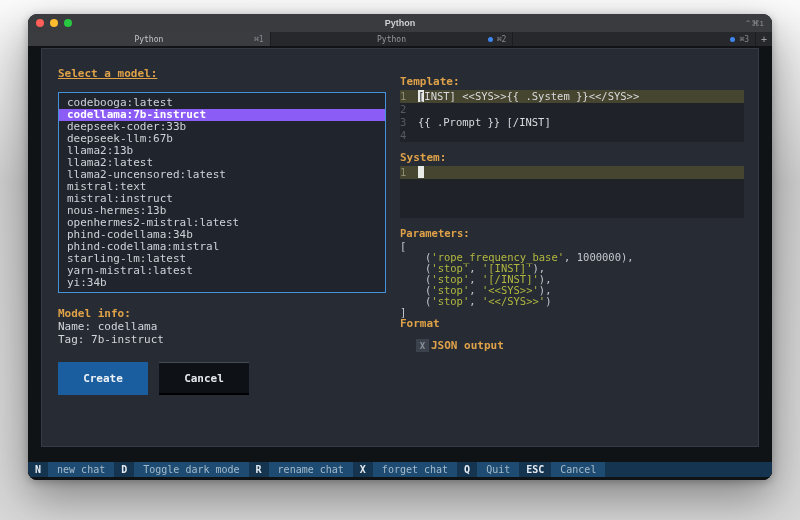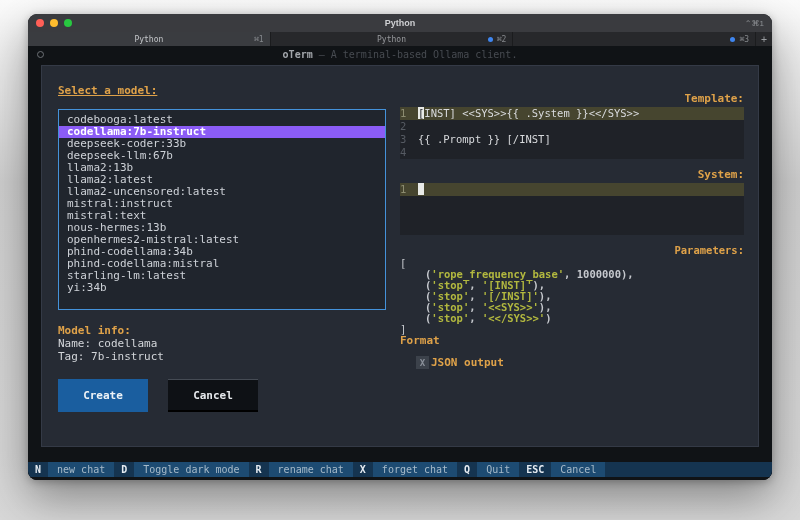--- a/index.html
+++ b/index.html
@@ -75,46 +75,46 @@
   }
   .model-row {
     font-size:11px; line-height:12px; padding:0 8px; color:#ced2d8;
     white-space:pre; cursor:default;
   }
   .model-row.selected { background:#8b5cf6; color:#ffffff; font-weight:bold; }
 
   .model-info { margin-top:14px; font-size:11px; line-height:13px; color:#d3d6da; }
   .model-info .orange { display:block; }
 
-  .btn-row { margin-top:16px; display:flex; gap:20px; }
+  .btn-row { margin-top:16px; display:flex; gap:11px; }
   .btn {
     width:90px; height:33px; display:flex; align-items:center; justify-content:center;
     font-family:"DejaVu Sans Mono", monospace; font-size:11px; font-weight:bold; cursor:pointer;
   }
   .btn-create { background:#1a5e9f; color:#eef3f7; border:none; }
   .btn-cancel {
     background:#0e1115; color:#e6e9ec;
     border:none; border-top:1px solid #454b54; border-bottom:2px solid #000;
   }
 
   
-  .section-label { font-size:11px; line-height:12px; margin-bottom:2px;text-align:right; }
+  .section-label { font-size:11px; line-height:12px; margin-bottom:2px; }
   .editor { background:#1f2228; width:100%; overflow:hidden; }
   .editor.sys { min-height:52px; }
   .ed-line { display:flex; font-size:10.5px; line-height:13px; white-space:pre; color:#d9dbde; }
   .ed-line .ed-num { width:10px; flex:none; margin-right:8px; color:#565b63; }
   .ed-line.active { background:#46452f; }
   .ed-line.active .ed-num { color:#8c8c70; }
   .cursor { background:#e8eae7; color:#1b1d21; }
   .mt10 { margin-top:10px; }
 
   
   .params { margin-top:10px; font-size:10.5px; line-height:11px; white-space:pre; }
   .param-line { color:#c6c9ce; }
-  .param-line.indent { padding-left:25px;font-weight:bold; }
+  .param-line.indent { padding-left:25px; }
   .str { color:#b2b83f; }
   .num { color:#c6c9ce; }
 
   .format-label { font-size:11px; line-height:12px; }
   .format-row { margin-top:9px; margin-left:16px; display:flex; align-items:center; }
   .checkbox {
     width:13px; height:13px; background:#3c424b; color:#8b919a;
     font-size:9px; font-weight:bold; display:flex; align-items:center; justify-content:center;
   }
   .format-opt { margin-left:2px; font-size:11px; }
@@ -167,45 +167,42 @@
           <span class="tab-right">
             <span class="dot"></span>
             <span>⌘3</span>
           </span>
         </div>
         <div class="newtab">+</div>
       </div>
 
     <div class="term">
 
-      <div class="app-header">
-        <span class="oterm-icon"></span>
-        <div class="app-title"><b>oTerm</b><span> — A terminal-based Ollama client.</span></div>
-      </div>
 
       <div class="dialog-wrap">
         <div class="dialog">
 
           <div class="col-left">
             <div class="select-label orange">Select a model:</div>
             <div class="model-list" id="model-list">
                 <div class="model-row">codebooga:latest</div>
                 <div class="model-row selected">codellama:7b-instruct</div>
                 <div class="model-row">deepseek-coder:33b</div>
                 <div class="model-row">deepseek-llm:67b</div>
                 <div class="model-row">llama2:13b</div>
                 <div class="model-row">llama2:latest</div>
                 <div class="model-row">llama2-uncensored:latest</div>
+                <div class="model-row">mistral:text</div>
                 <div class="model-row">mistral:instruct</div>
-                <div class="model-row">mistral:text</div>
                 <div class="model-row">nous-hermes:13b</div>
                 <div class="model-row">openhermes2-mistral:latest</div>
                 <div class="model-row">phind-codellama:34b</div>
                 <div class="model-row">phind-codellama:mistral</div>
                 <div class="model-row">starling-lm:latest</div>
+                <div class="model-row">yarn-mistral:latest</div>
                 <div class="model-row">yi:34b</div>
               </div>
             <div class="model-info">
               <span class="orange">Model info:</span>
               <div>Name: codellama</div>
               <div>Tag: 7b-instruct</div>
             </div>
             <div class="btn-row">
               <button class="btn btn-create">Create</button>
               <button class="btn btn-cancel">Cancel</button>

